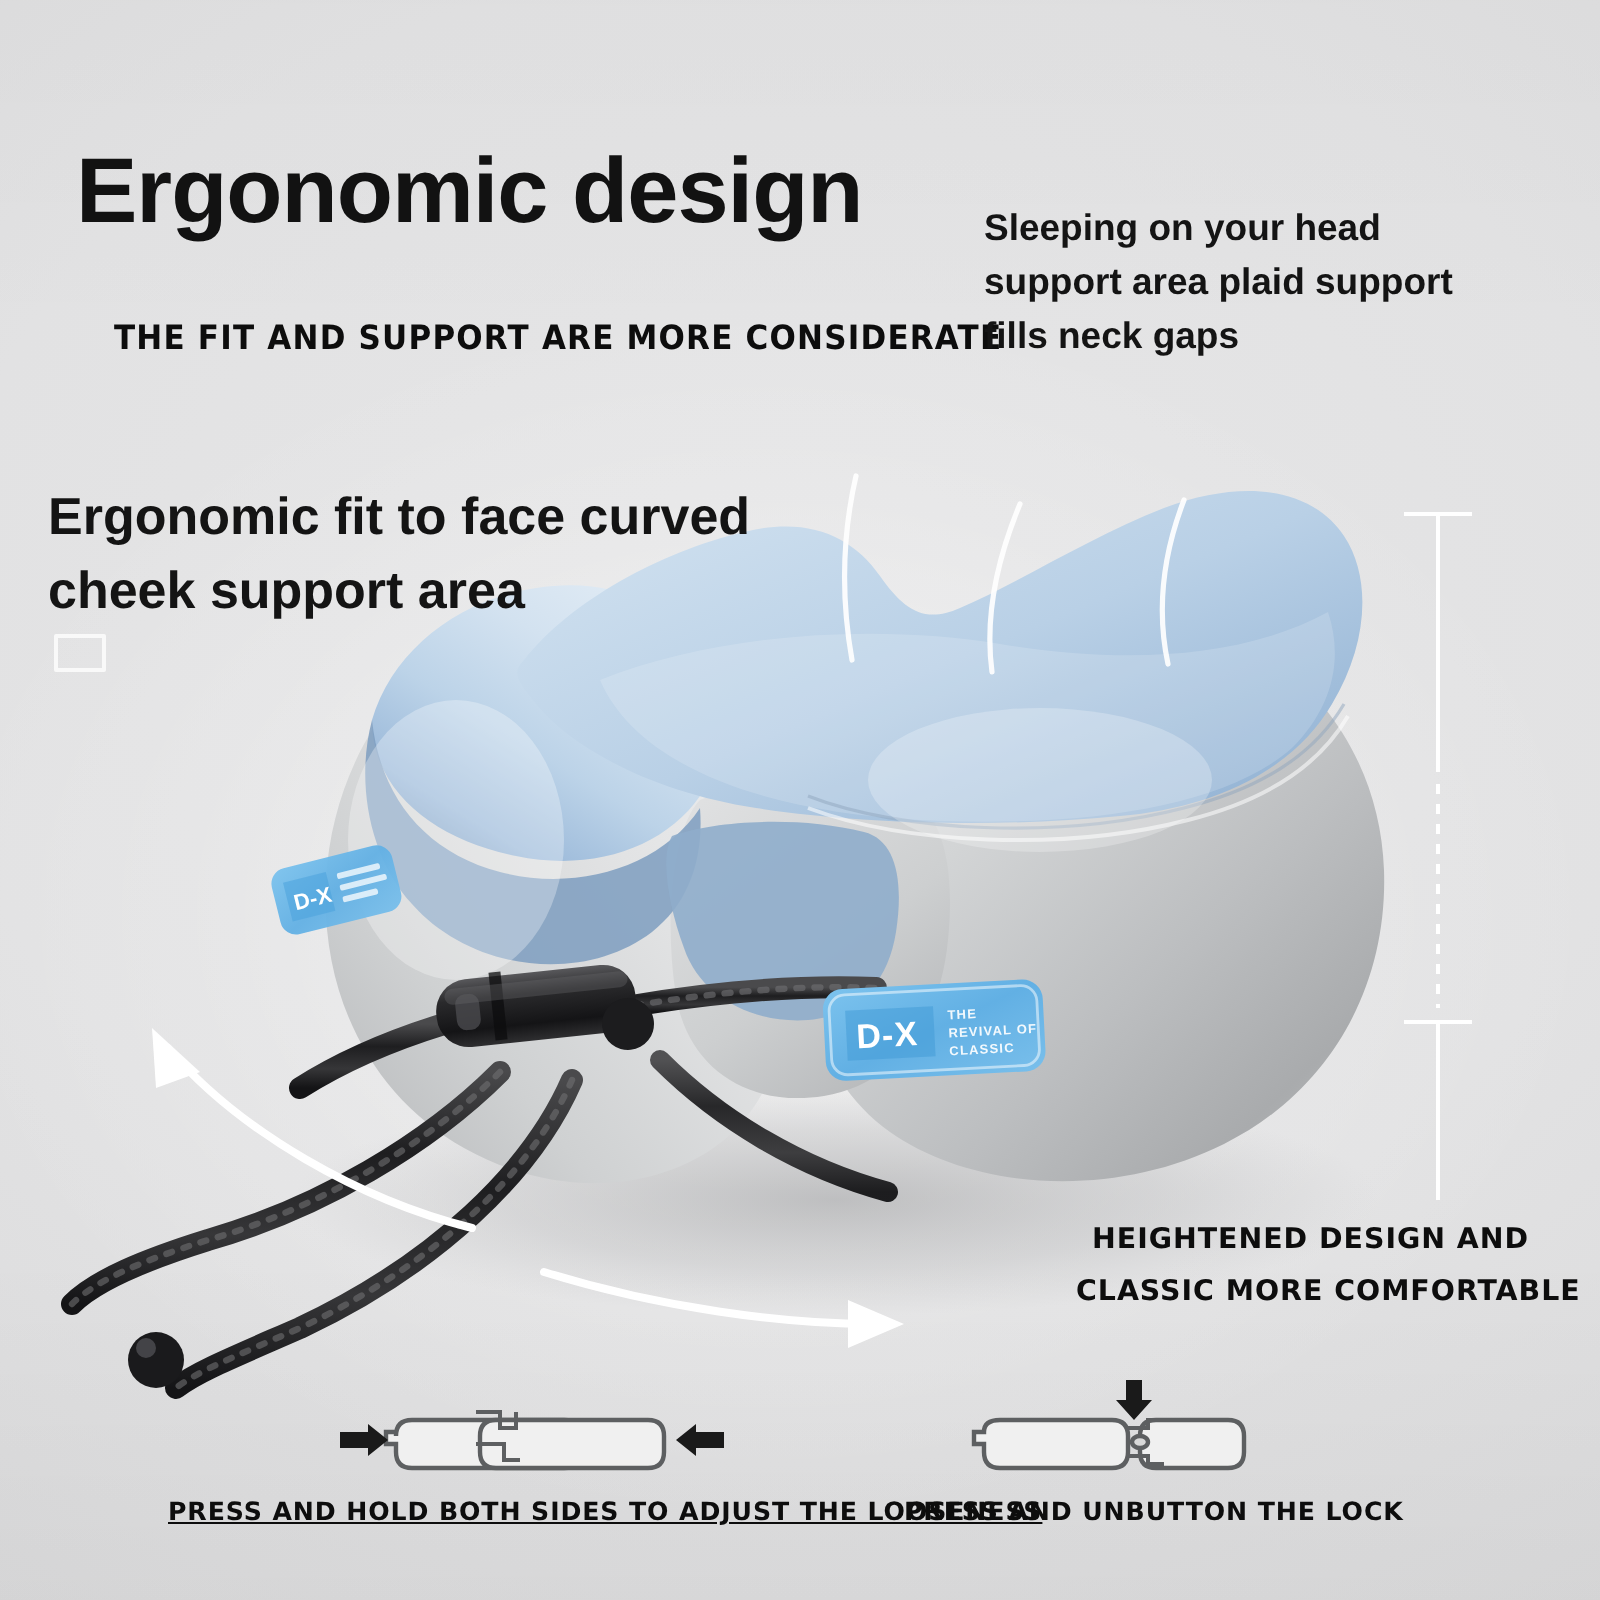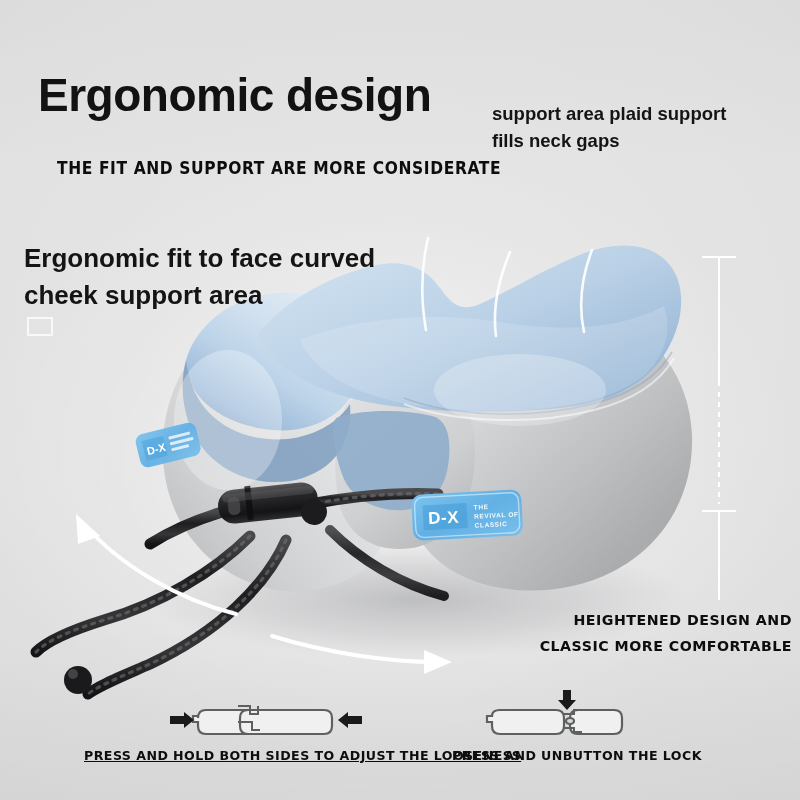--- a/index.html
+++ b/index.html
@@ -83,21 +83,21 @@
     position: absolute;
     left: 546px;
     top: 608px;
     width: 246px;
     font-size: 14.2px;
     font-weight: 700;
     line-height: 1.82;
     color: #0d0d0d;
     letter-spacing: 0.5px;
     font-family: "DejaVu Sans", sans-serif;
-    text-align: right;
+    text-align: left;
   }
   .bottomright-block .l2 { margin-left: -8px; }
   .bottomright-block .l3 { margin-left: -8px; }
 
   .cap-left {
     position: absolute;
     left: 84px;
     top: 748px;
     font-size: 12.6px;
     font-weight: 700;
@@ -393,20 +393,21 @@
     <div class="cap-b"></div>
   </div>
 
   <div class="marker-rect"></div>
 
   <div class="headline">Ergonomic design</div>
 
   <div class="subhead-cartoon">THE FIT AND SUPPORT ARE MORE CONSIDERATE</div>
 
   <div class="topright-block">
+    <div>Sleeping on your head</div>
     <div>support area plaid support</div>
     <div>fills neck gaps</div>
   </div>
 
   <div class="left-block">
     <div>Ergonomic fit to face curved</div>
     <div>cheek support area</div>
   </div>
 
   <div class="bottomright-block">

